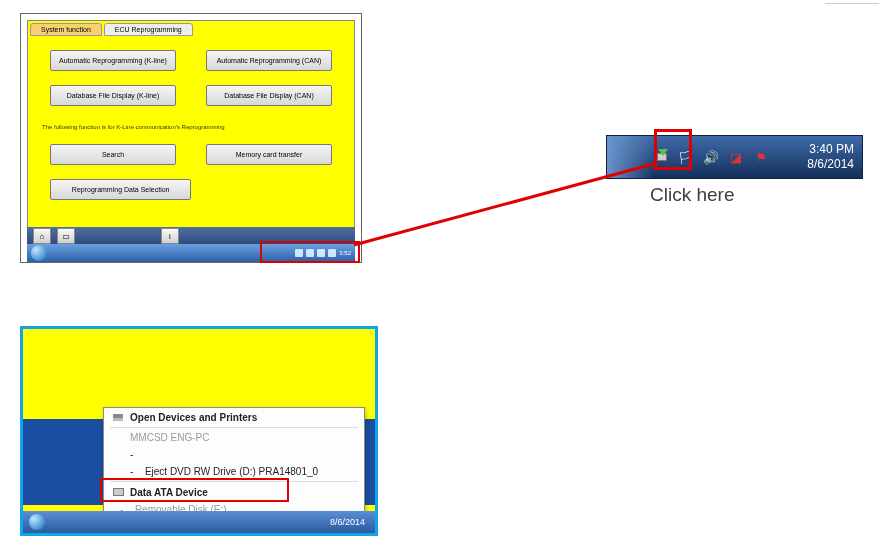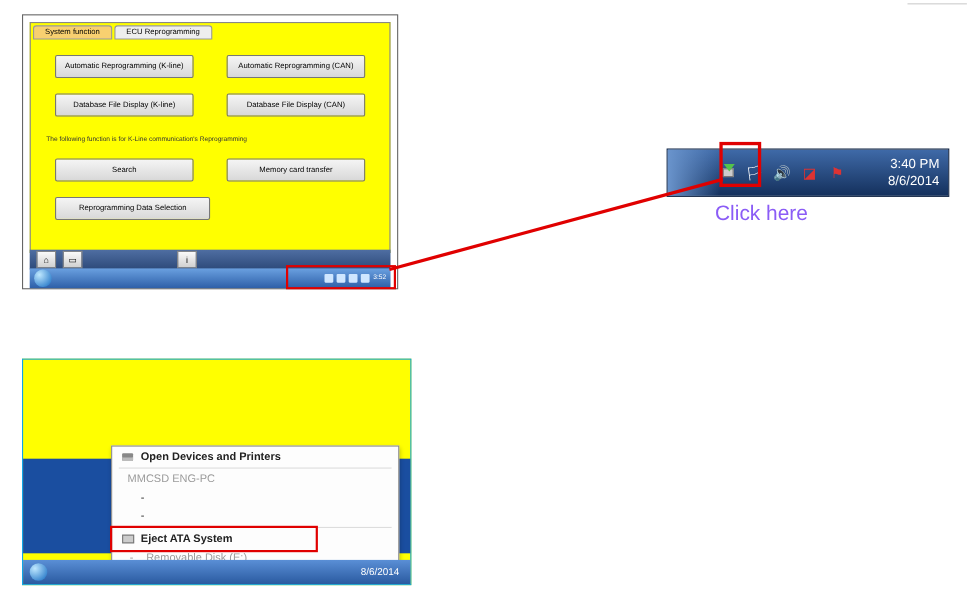--- a/index.html
+++ b/index.html
@@ -159,37 +159,37 @@
   }
   .sys-time{
     margin-left:auto;text-align:right;padding:0 8px;line-height:1.25;
     font-size:12px;
   }
   .click-here {
     position:absolute;
     left: 650px;
     top: 184px;
     font-size:19px;
-    color:#8b5cf6;
+    color:#404040;
   }
 
   
   svg.overlay {
     position:absolute;left:0;top:0;width:880px;height:541px;
     pointer-events:none;
   }
 
   
   .shot2 {
     position:absolute;
     left: 20px;
     top: 326px;
     width: 352px;
     height: 204px;
-    border:1px solid #0ea5e9;
+    border:3px solid #0ea5e9;
     background:#ffff00;
   }
   .shot2-blue {
     position:absolute;left:0;right:0;bottom:28px;top:90px;
     background:#1a4ea0;
   }
   .context-menu {
     position:absolute;
     left: 80px;
     top: 78px;
@@ -310,31 +310,32 @@
 
 <div class="shot2">
   <div class="shot2-blue"></div>
 
   <div class="context-menu">
     <div class="cm-row header">
       <span class="cm-icon printer"></span>
       <span>Open Devices and Printers</span>
     </div>
     <div class="cm-div"></div>
-    <div class="cm-row" style="color:#9a9a9a;padding-left:14px;">MMCSD ENG-PC</div>
+    <div class="cm-row" style="color:#9a9a9a;padding-left:26px;">MMCSD ENG-PC</div>
     <div class="cm-row sub">
       <span>-&nbsp;&nbsp;</span>
     </div>
     <div class="cm-row sub">
       <span>-&nbsp;&nbsp;</span>
+        <span>Eject DVD RW Drive (D:) PRA14801_0</span>
     </div>
     <div class="cm-div"></div>
     <div class="cm-row bold">
       <span class="cm-icon usb2"></span>
-      <span>Eject ATA System</span>
+      <span>Data ATA Device</span>
     </div>
     <div class="cm-row dis">
       <span style="margin-left:-10px;">-&nbsp;&nbsp;</span>
         <span>Removable Disk (E:)</span>
     </div>
   </div>
 
   <div class="taskbar2">
     <div class="start-orb"></div>
     <div class="time">8/6/2014</div>

